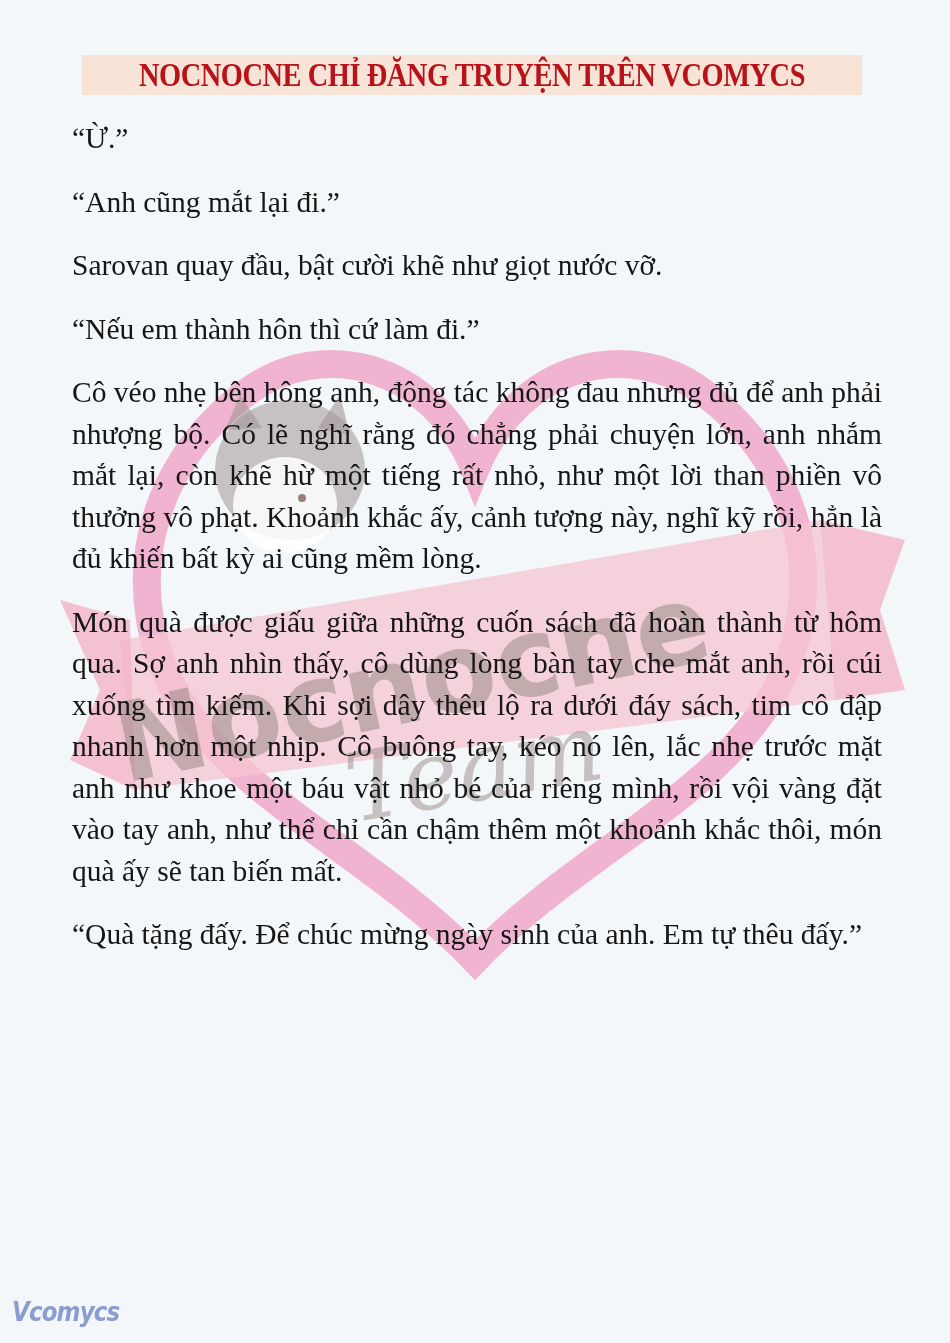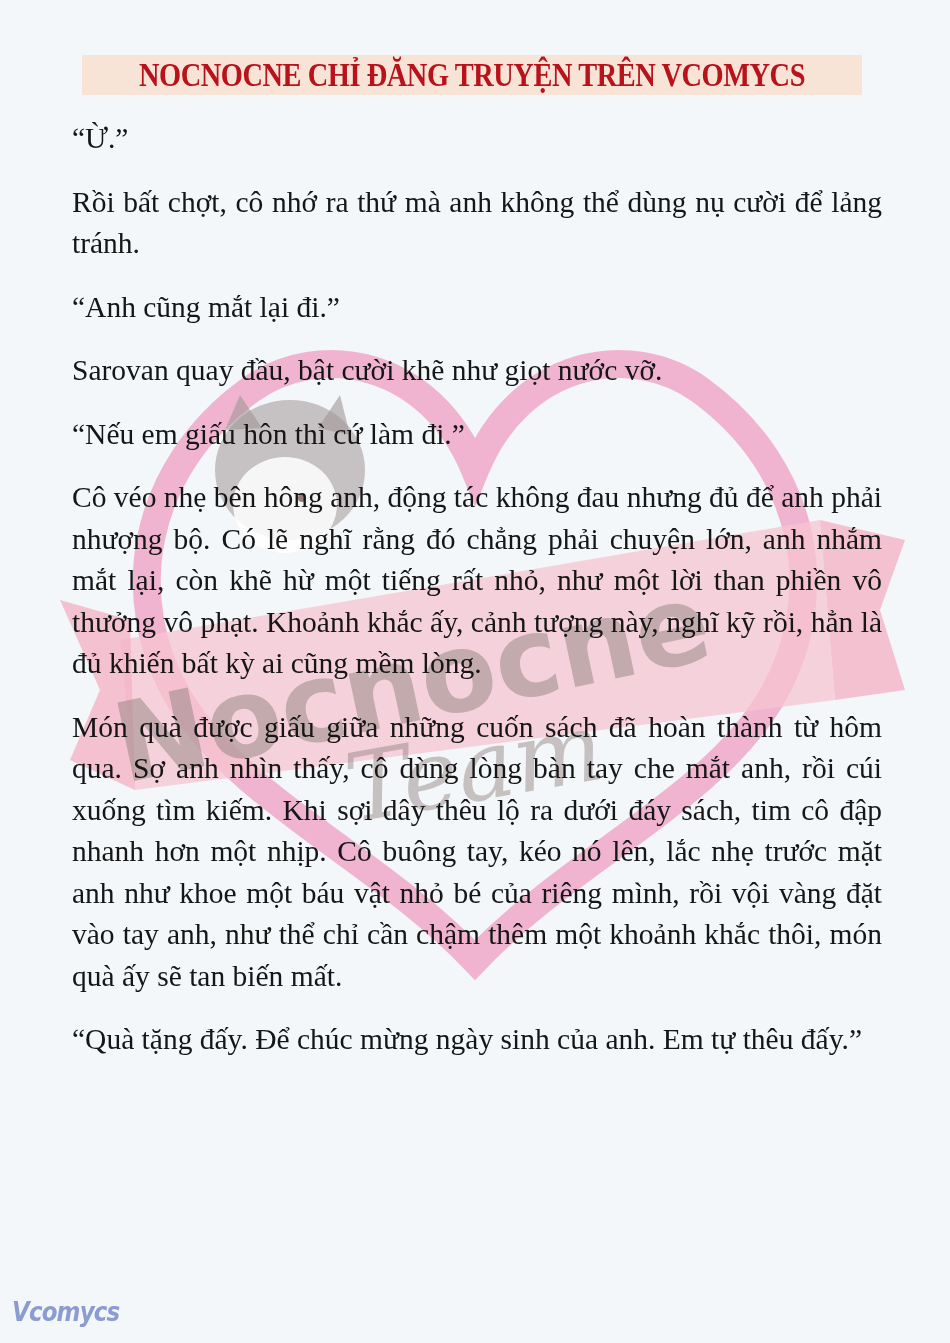--- a/index.html
+++ b/index.html
@@ -59,23 +59,22 @@
   <text x="420" y="720" font-family="DejaVu Sans, sans-serif" font-weight="bold" font-size="110" fill="#9a8a88" opacity="0.55" transform="rotate(-12 420 720)" text-anchor="middle">Nocnocne</text>
   <text x="480" y="800" font-family="DejaVu Serif, serif" font-style="italic" font-size="95" fill="#9a8a88" opacity="0.5" transform="rotate(-10 480 800)" text-anchor="middle">Team</text>
 </svg>
 
 <div class="banner">
   <div class="banner-text">NOCNOCNE CHỈ ĐĂNG TRUYỆN TRÊN VCOMYCS</div>
 </div>
 
 <div class="content">
   <p class="para">“Ừ.”</p>
-  <p class="para">Rồi bất chợt, cô nhớ ra thứ mà anh không thể dùng nụ cười để lảng tránh.</p>
   <p class="para">“Anh cũng mắt lại đi.”</p>
   <p class="para">Sarovan quay đầu, bật cười khẽ như giọt nước vỡ.</p>
-  <p class="para">“Nếu em giấu hôn thì cứ làm đi.”</p>
+  <p class="para">“Nếu em thành hôn thì cứ làm đi.”</p>
   <p class="para">Cô véo nhẹ bên hông anh, động tác không đau nhưng đủ để anh phải nhượng bộ. Có lẽ nghĩ rằng đó chẳng phải chuyện lớn, anh nhắm mắt lại, còn khẽ hừ một tiếng rất nhỏ, như một lời than phiền vô thưởng vô phạt. Khoảnh khắc ấy, cảnh tượng này, nghĩ kỹ rồi, hẳn là đủ khiến bất kỳ ai cũng mềm lòng.</p>
   <p class="para">Món quà được giấu giữa những cuốn sách đã hoàn thành từ hôm qua. Sợ anh nhìn thấy, cô dùng lòng bàn tay che mắt anh, rồi cúi xuống tìm kiếm. Khi sợi dây thêu lộ ra dưới đáy sách, tim cô đập nhanh hơn một nhịp. Cô buông tay, kéo nó lên, lắc nhẹ trước mặt anh như khoe một báu vật nhỏ bé của riêng mình, rồi vội vàng đặt vào tay anh, như thể chỉ cần chậm thêm một khoảnh khắc thôi, món quà ấy sẽ tan biến mất.</p>
   <p class="para">“Quà tặng đấy. Để chúc mừng ngày sinh của anh. Em tự thêu đấy.”</p>
 </div>
 
 <div class="footer-logo">Vcomycs</div>
 <div class="footer-tag">damconuong</div>
 
 </body></html>

